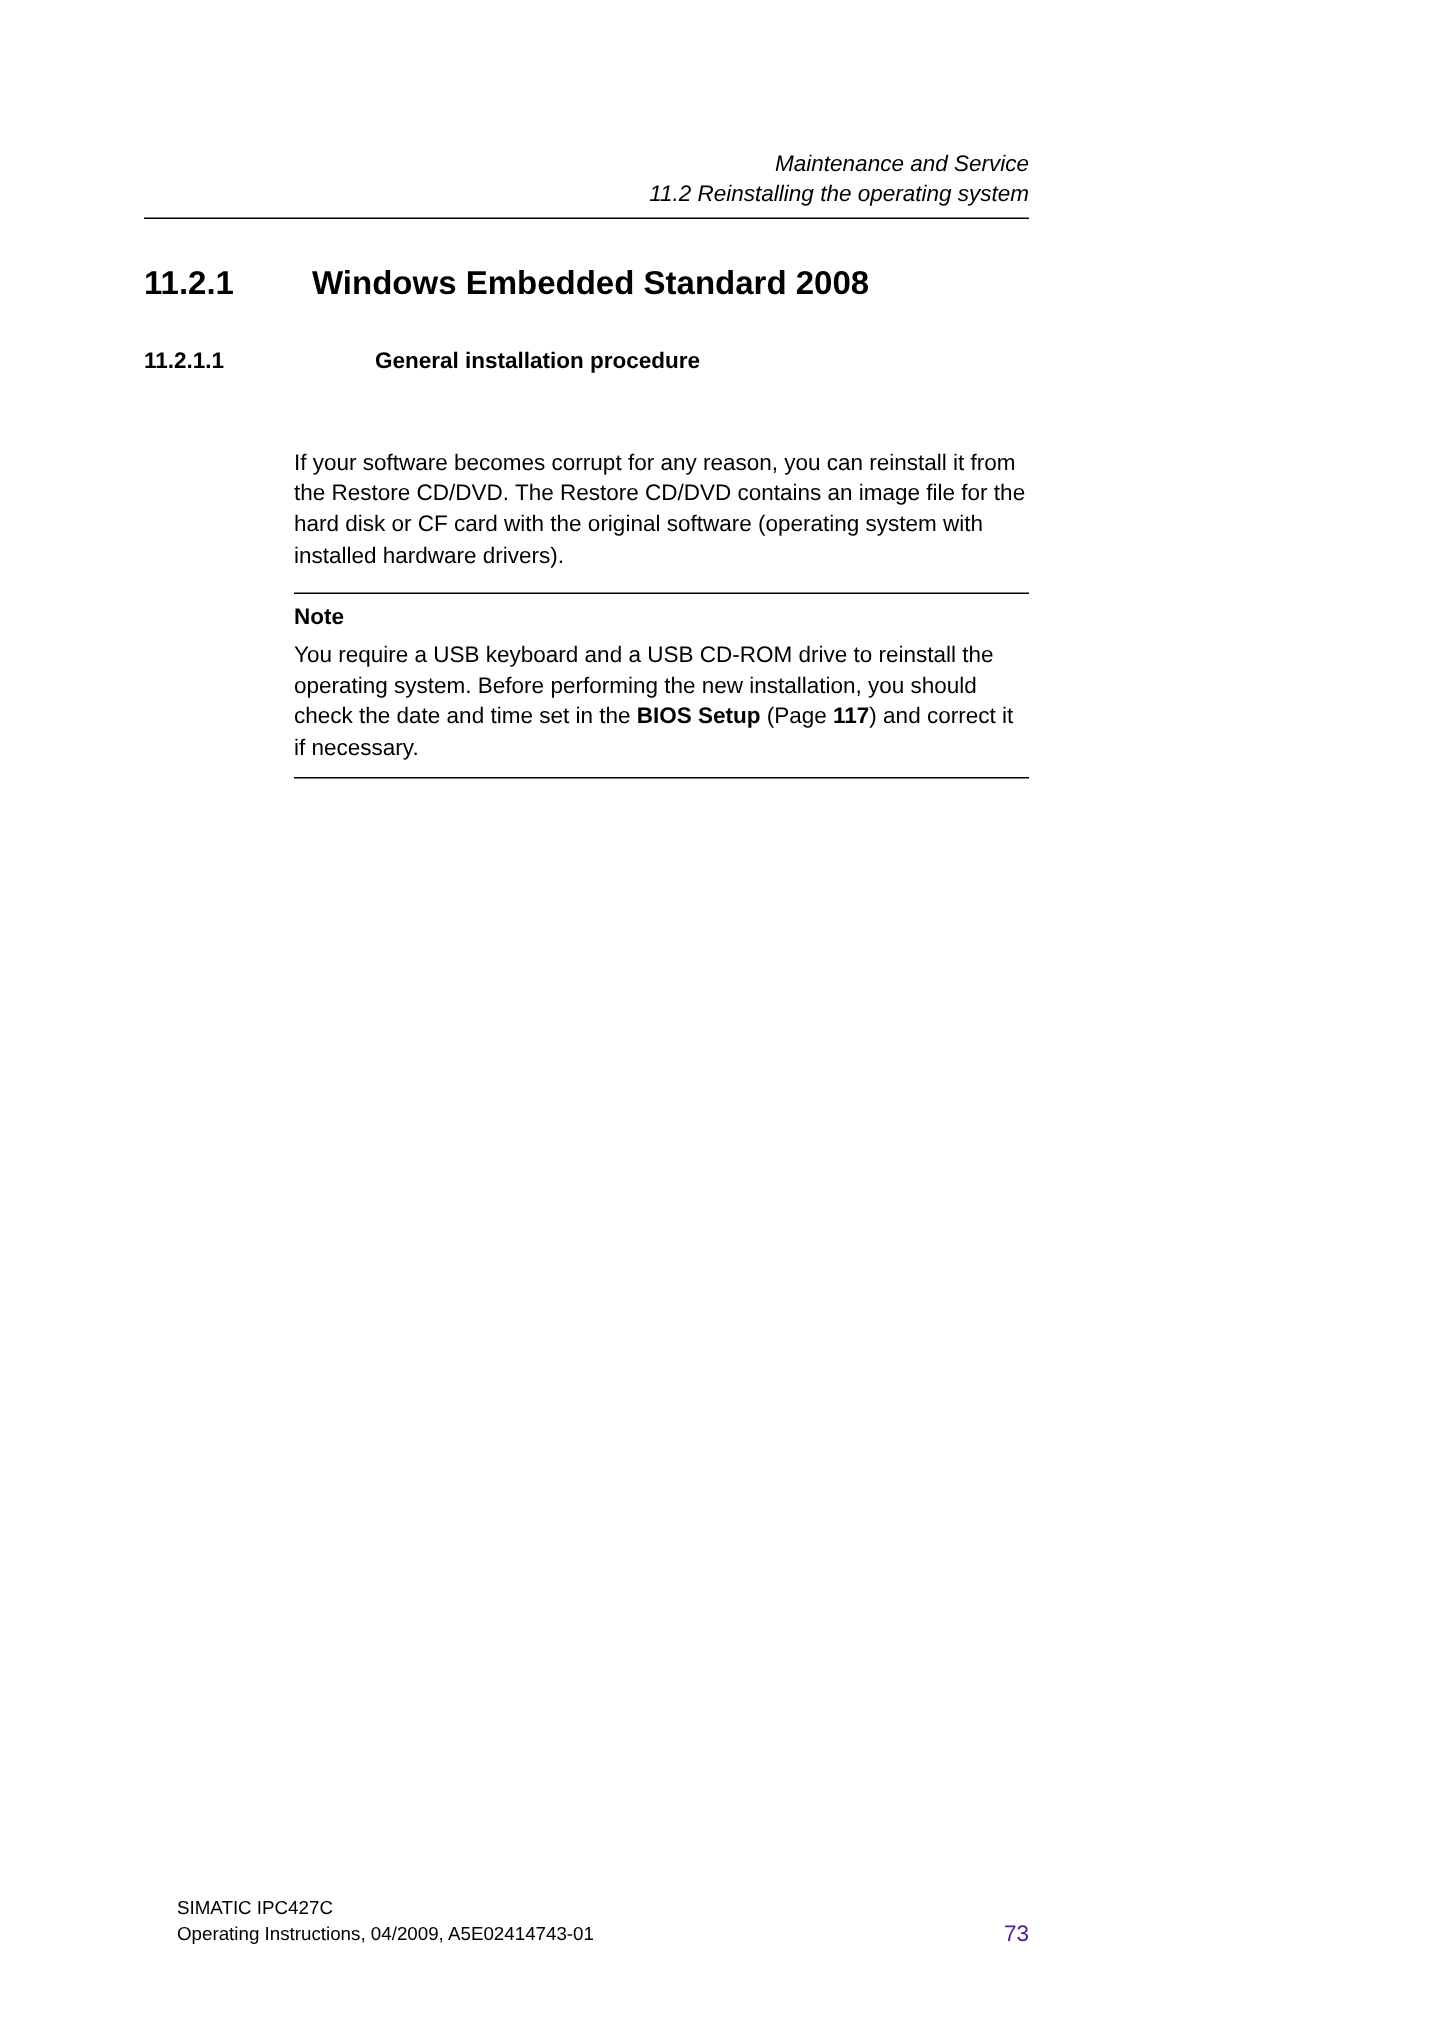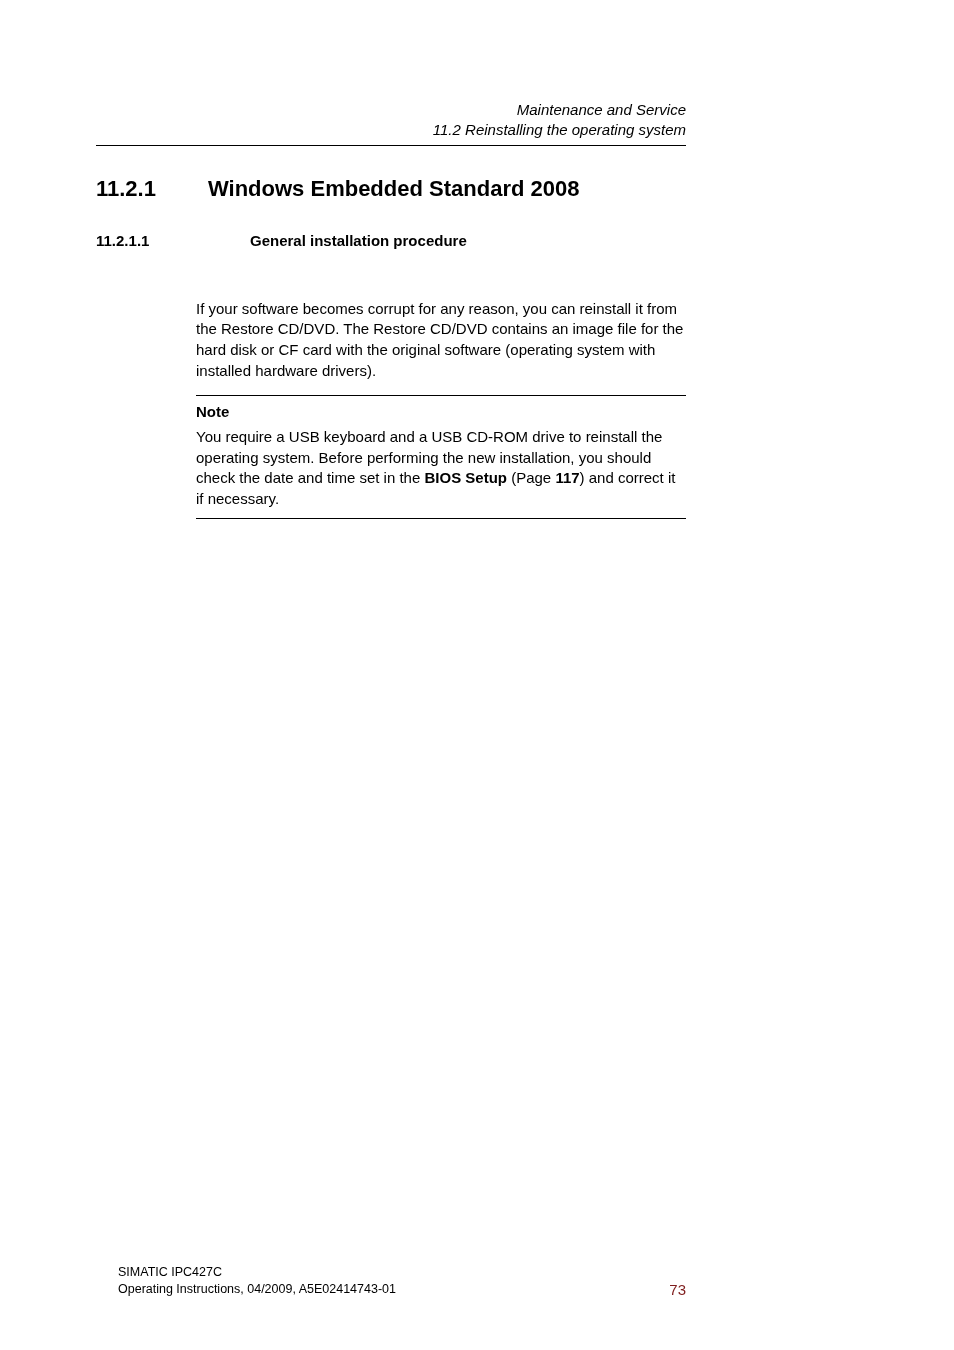--- a/index.html
+++ b/index.html
@@ -101,21 +101,21 @@
     font-size: 12.5px;
     display: flex;
     justify-content: space-between;
     align-items: flex-end;
     margin-left: 22px;
   }
   .footer-left {
     line-height: 1.35;
   }
   .footer-right {
-    color: #7f1d1d;
+    color: #4c1d95;
     font-size: 15px;
   }
 </style>
 </head>
 <body>
 
 <div class="page">
 
   <div class="running-header">
     <span class="chapter-title">Maintenance and Service</span>

